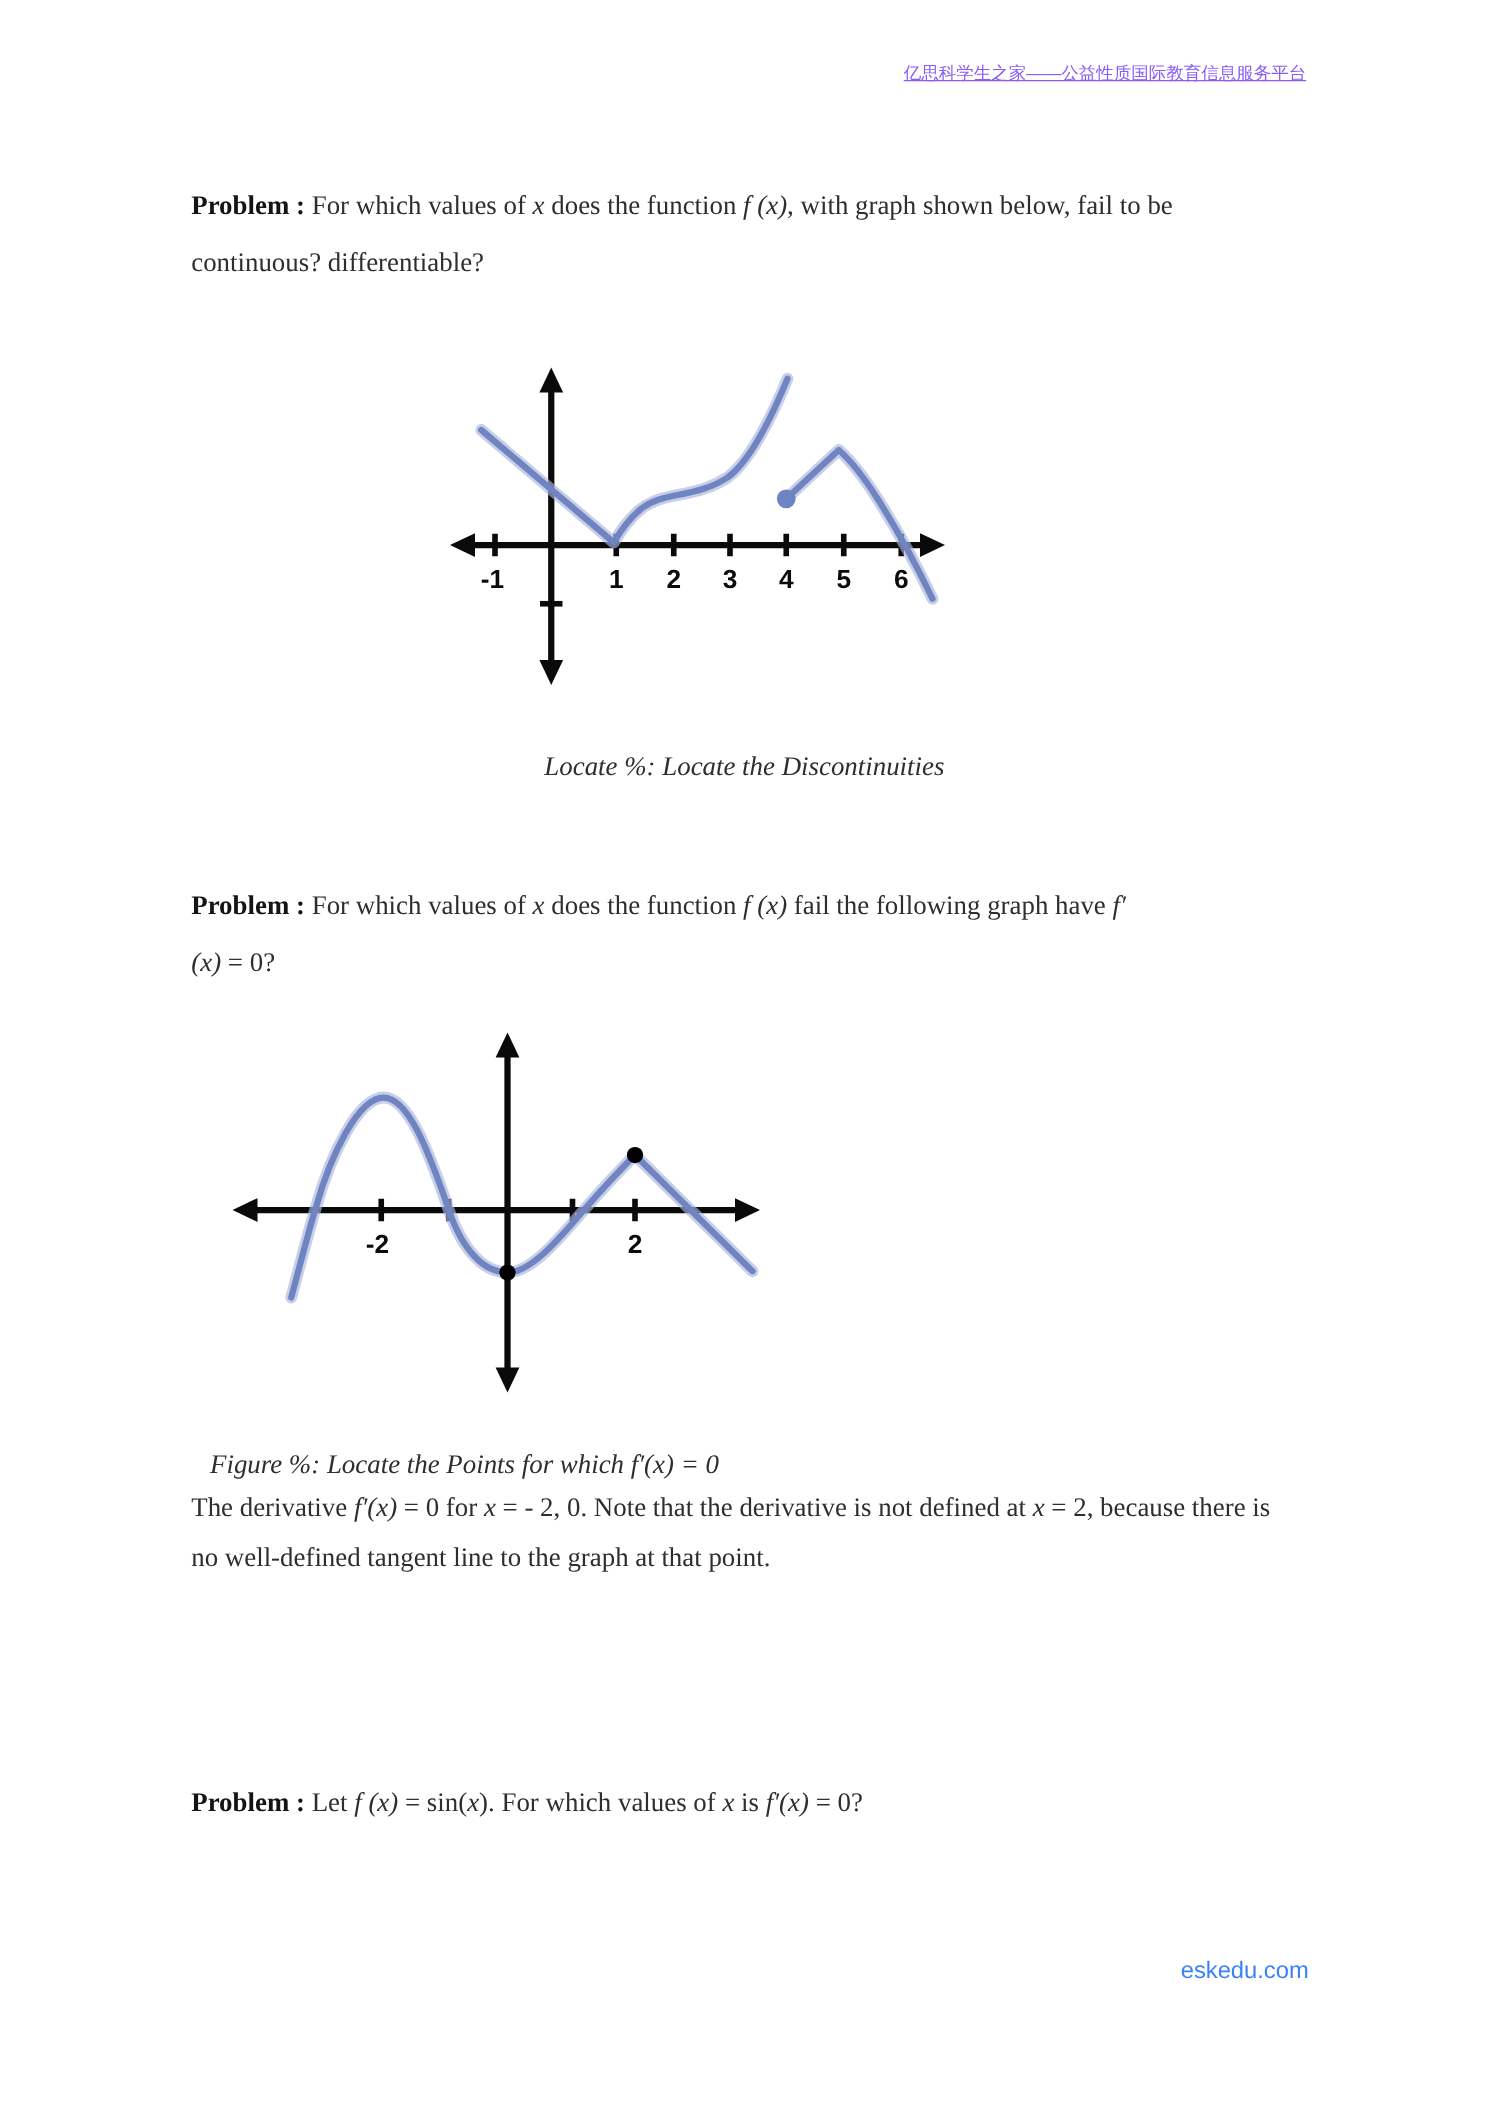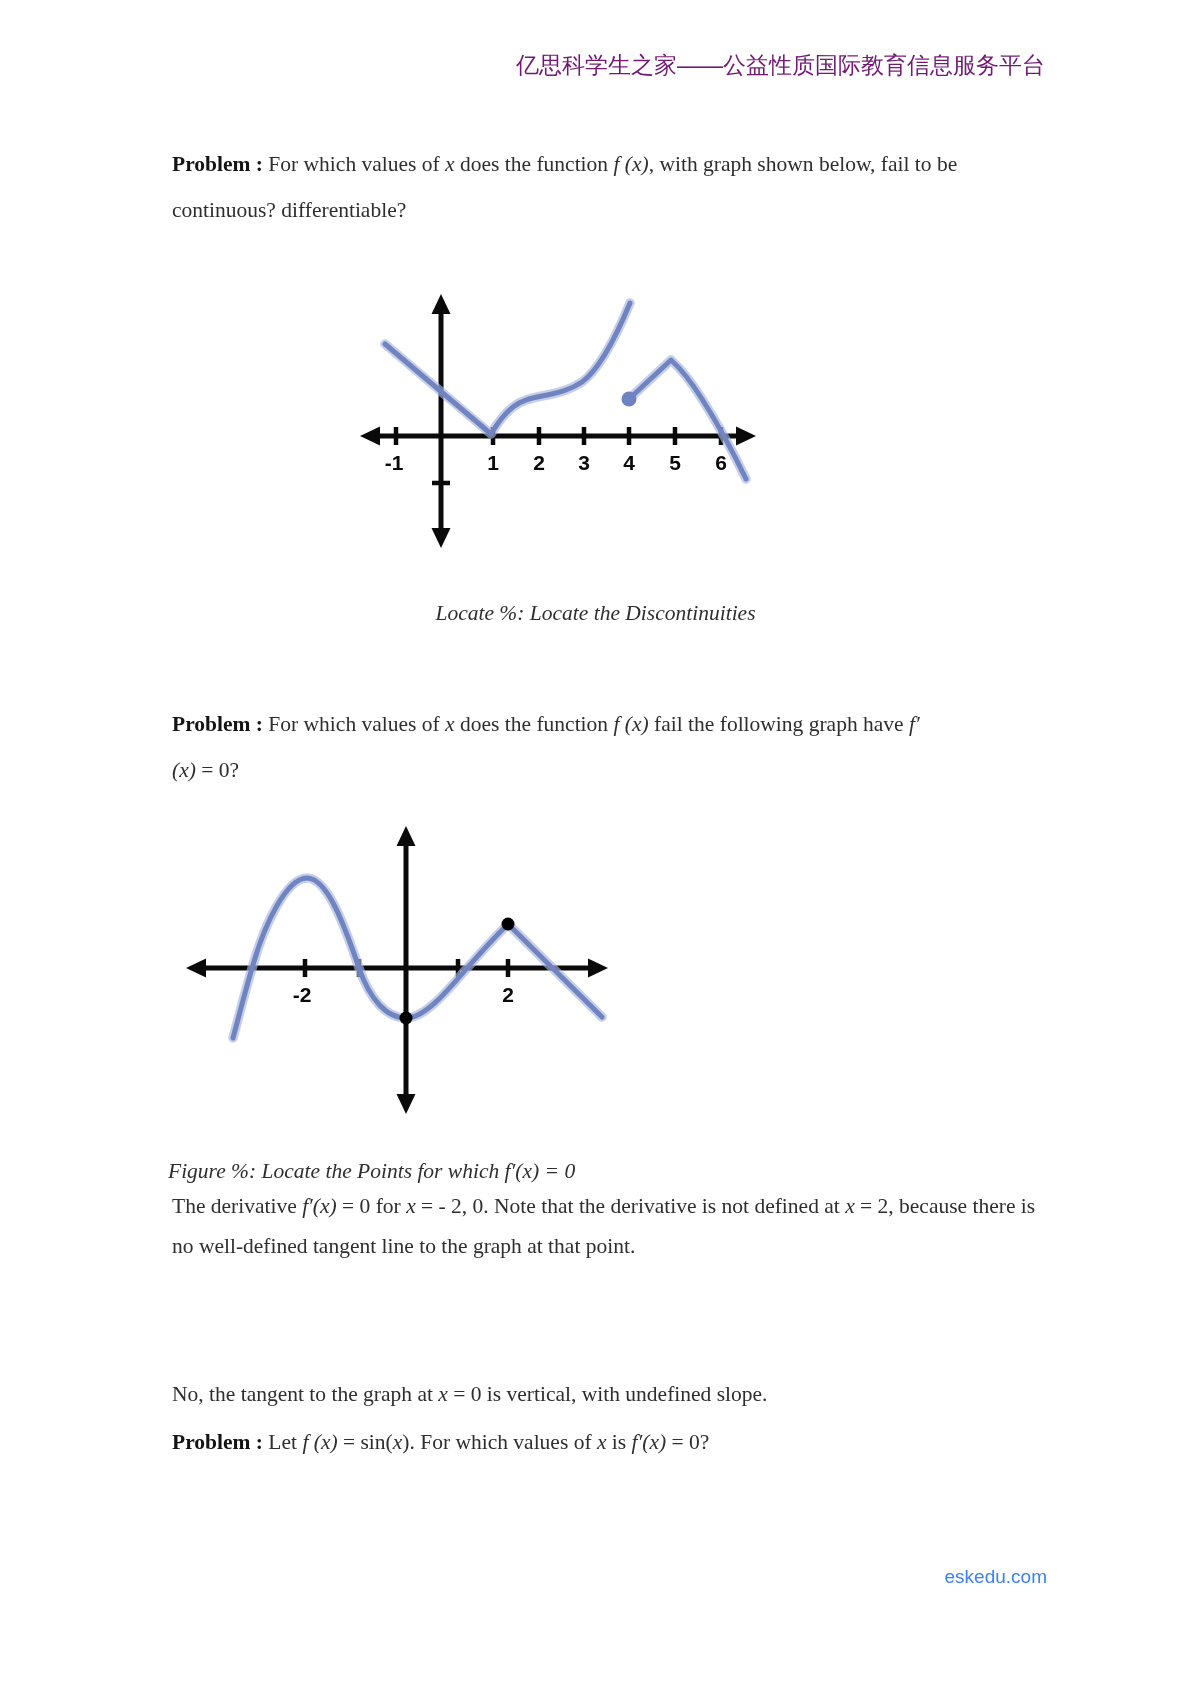--- a/index.html
+++ b/index.html
@@ -1,22 +1,22 @@
 <!DOCTYPE html>
 <html><head>
 <meta charset="utf-8">
 <style>
   html,body{margin:0;padding:0;background:#ffffff;}
   .page{position:relative;width:1191px;height:1684px;background:#ffffff;overflow:hidden;
         font-family:"Liberation Serif","DejaVu Serif",serif;color:#2e2e2e;}
   .header{position:absolute;top:50px;right:146px;font-family:"Liberation Sans","DejaVu Sans",sans-serif;
-          font-size:23px;color:#701a75;}
+          font-size:14px;color:#8b5cf6;text-decoration:underline;}
   .footer{position:absolute;top:1566px;right:144px;font-family:"Liberation Sans","DejaVu Sans",sans-serif;
           font-size:19px;color:#3b82f6;}
-  .para{position:absolute;left:172px;margin:0;font-size:21.5px;line-height:46px;color:#2e2e2e;}
+  .para{position:absolute;left:153px;margin:0;font-size:21.5px;line-height:46px;color:#2e2e2e;}
   .lh40{line-height:40px;}
   .lh45{line-height:45px;}
   .rb{font-weight:700;color:#141414;}
   .ri{font-style:italic;}
   .caption{position:absolute;left:168px;margin:0;font-style:italic;font-size:21.5px;line-height:30px;color:#2e2e2e;text-align:center;}
   .cap-center{width:855px;text-align:center;}
   .fig{position:absolute;}
   .axis{stroke:#0a0a0a;stroke-width:5;fill:none;}
   .tick{stroke:#0a0a0a;stroke-width:4.5;fill:none;}
   .arrow{fill:#0a0a0a;stroke:none;}
@@ -96,21 +96,20 @@
     <path class="curve" d="M71,240 C78,214 84,190 91,167 C102,128 124,80 145,80 C164,80 180,120 197,170 C208,202 225,220 244,220 C262,220 283,196 306,169 C320,153 334,138 346,126 L440,219"></path>
     <circle cx="244" cy="220" r="6.5" fill="#000000"></circle>
     <circle cx="346" cy="126" r="6.5" fill="#000000"></circle>
   </svg>
 
   <p class="caption" style="top:1156px;">Figure %: Locate the Points for which f′(x) = 0</p>
 
   <p class="para lh40" style="top:1186px;width:870px;"><span>The derivative </span><span class="ri">f′(x)</span><span> = 0 for </span><span class="ri">x</span><span> = - 2, 0. Note that the derivative is not defined at </span><span class="ri">x</span><span> = 2, because there is no well-defined tangent line to the graph at that point.</span></p>
 
 
-  <p class="para lh40" style="top:1374px;width:900px;"><span>No, the tangent to the graph at </span><span class="ri">x</span><span> = 0 is vertical, with undefined slope.</span></p>
 
   <p class="para lh40" style="top:1422px;width:900px;"><span class="rb">Problem :</span><span> Let </span><span class="ri">f (x)</span><span> = sin(</span><span class="ri">x</span><span>). For which values of </span><span class="ri">x</span><span> is </span><span class="ri">f′(x)</span><span> = 0?</span></p>
 
   <div class="footer">
     <span>eskedu.com</span>
   </div>
 
 </div>
 
 </body></html>

